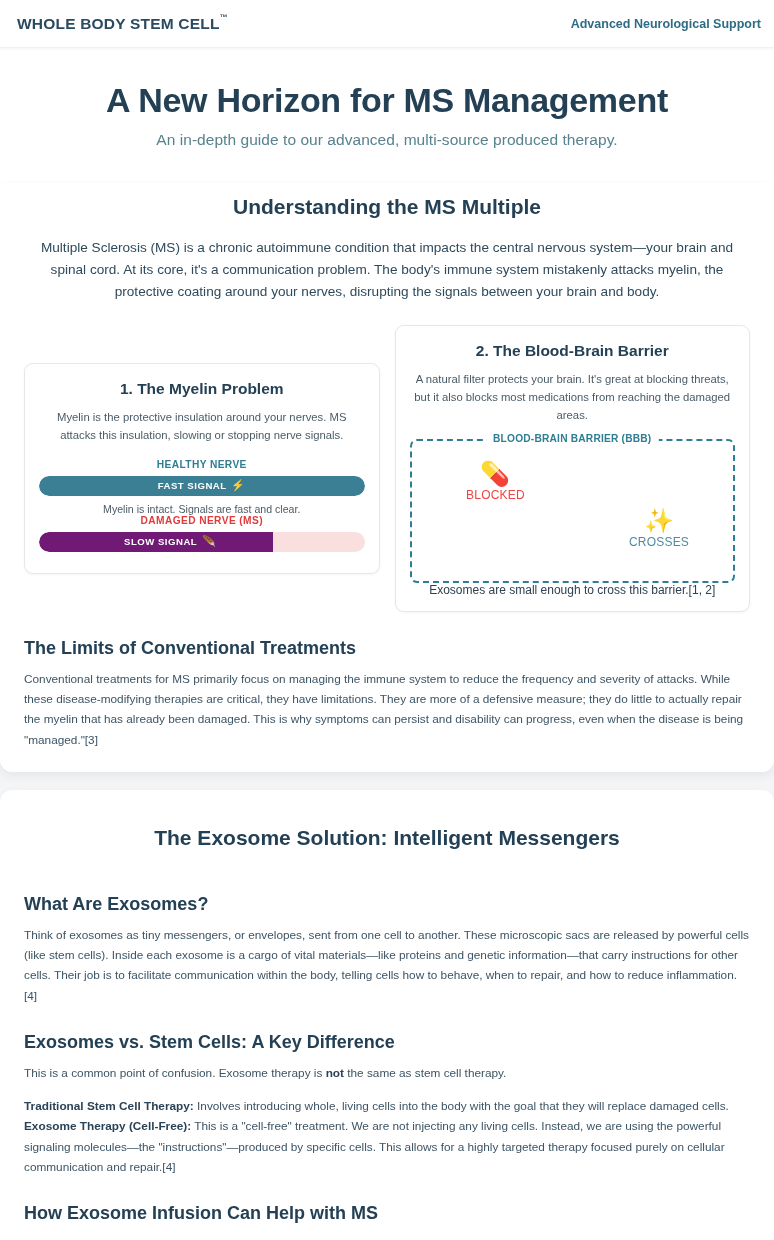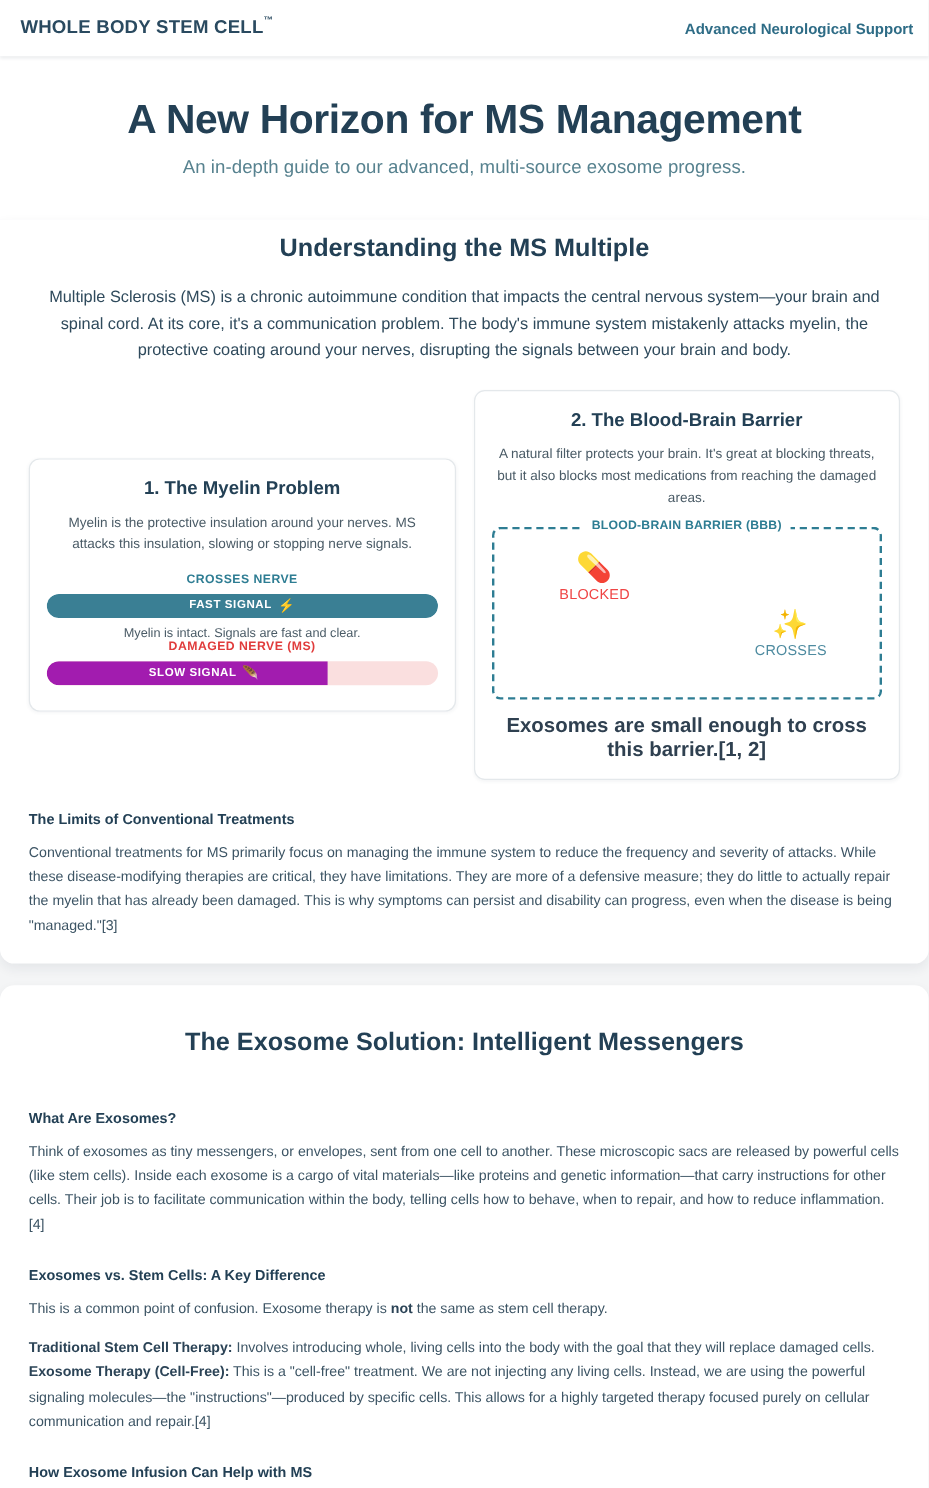--- a/index.html
+++ b/index.html
@@ -161,21 +161,21 @@
     display: flex;
     align-items: center;
     justify-content: center;
     color: #ffffff;
     font-size: 9.6px;
     font-weight: bold;
     letter-spacing: .5px;
     white-space: nowrap;
   }
   .fill.healthy { background: #3a7f94; width: 100%; border-radius: 10px; }
-  .fill.damaged { background: #a21caf; width: 72%; border-radius: 10px 0 0 10px; padding-left: 28px; }
+  .fill.damaged { background: #701a75; width: 72%; border-radius: 10px 0 0 10px; padding-left: 28px; }
   .fill .emoji { margin-left: 5px; font-size: 11px; }
 
   .nerve-note {
     text-align: center;
     font-size: 10.6px;
     color: #4a5b66;
   }
   .nerve-note.alert { color: #e0504c; margin-bottom: 2px; }
 
   
@@ -214,29 +214,28 @@
     font-size: 12px;
     letter-spacing: .2px;
   }
   .bbb-blocked { left: 24px; top: 21px; width: 120px; }
   .bbb-blocked .cap { color: #ef4444; }
   .bbb-crosses { right: 14px; top: 68px; width: 120px; }
   .bbb-crosses .cap { color: #4e8ba0; }
 
   .bbb-foot {
     text-align: center;
-    font-size: 17px;
-    font-weight: bold;
+    font-size: 12px;
+    font-weight: normal;
     color: #2f4050;
-    margin-top: 12px;
   }
 
   
   .sub-head {
-    font-size: 12px;
+    font-size: 18px;
     font-weight: bold;
     color: #234055;
     margin: 26px 0 10px;
   }
   .panel.second .sub-head:first-of-type { margin-top: 20px; }
 
   .prose {
     font-size: 11.8px;
     line-height: 1.72;
     color: #3c5464;
@@ -249,34 +248,34 @@
 
 <div class="topbar">
   <div class="brand">
     <span>WHOLE BODY STEM CELL</span><span class="tm">™</span>
   </div>
   <div class="tagline">Advanced Neurological Support</div>
 </div>
 
 <div class="hero">
   <h1>A New Horizon for MS Management</h1>
-  <p>An in-depth guide to our advanced, multi-source exosome progress.</p>
+  <p>An in-depth guide to our advanced, multi-source produced therapy.</p>
 </div>
 
 <div class="panel">
   <div class="section-title">Understanding the MS Multiple</div>
   <div class="lead">Multiple Sclerosis (MS) is a chronic autoimmune condition that impacts the central nervous system—your brain and spinal cord. At its core, it's a communication problem. The body's immune system mistakenly attacks myelin, the protective coating around your nerves, disrupting the signals between your brain and body.</div>
 
   <div class="cards">
 
     <div class="card">
       <h3>1. The Myelin Problem</h3>
       <div class="desc">Myelin is the protective insulation around your nerves. MS attacks this insulation, slowing or stopping nerve signals.</div>
 
-      <div class="nerve-label healthy">CROSSES NERVE</div>
+      <div class="nerve-label healthy">HEALTHY NERVE</div>
       <div class="track healthy">
         <div class="fill healthy">
           <span>FAST SIGNAL</span>
           <span class="emoji">⚡</span>
         </div>
       </div>
       <div class="nerve-note">Myelin is intact. Signals are fast and clear.</div>
 
       <div class="nerve-label damaged">DAMAGED NERVE (MS)</div>
       <div class="track damaged">

